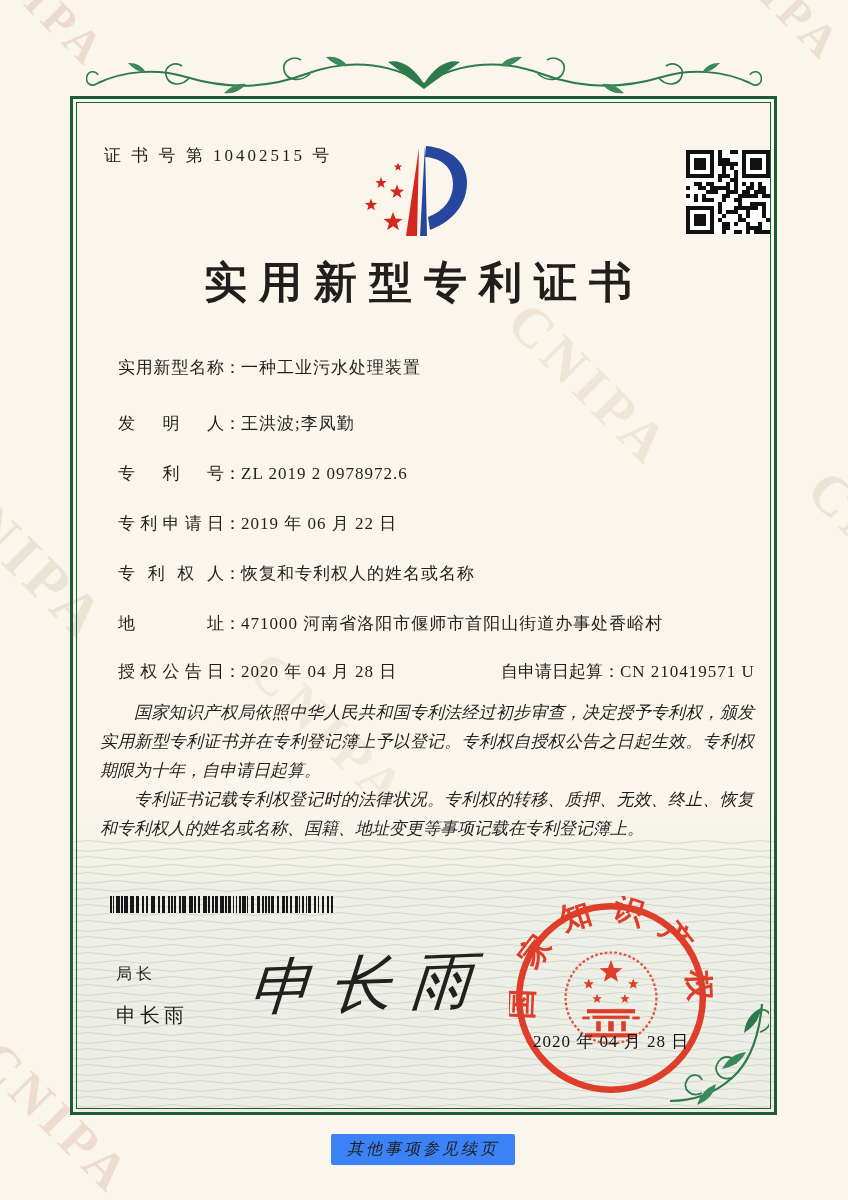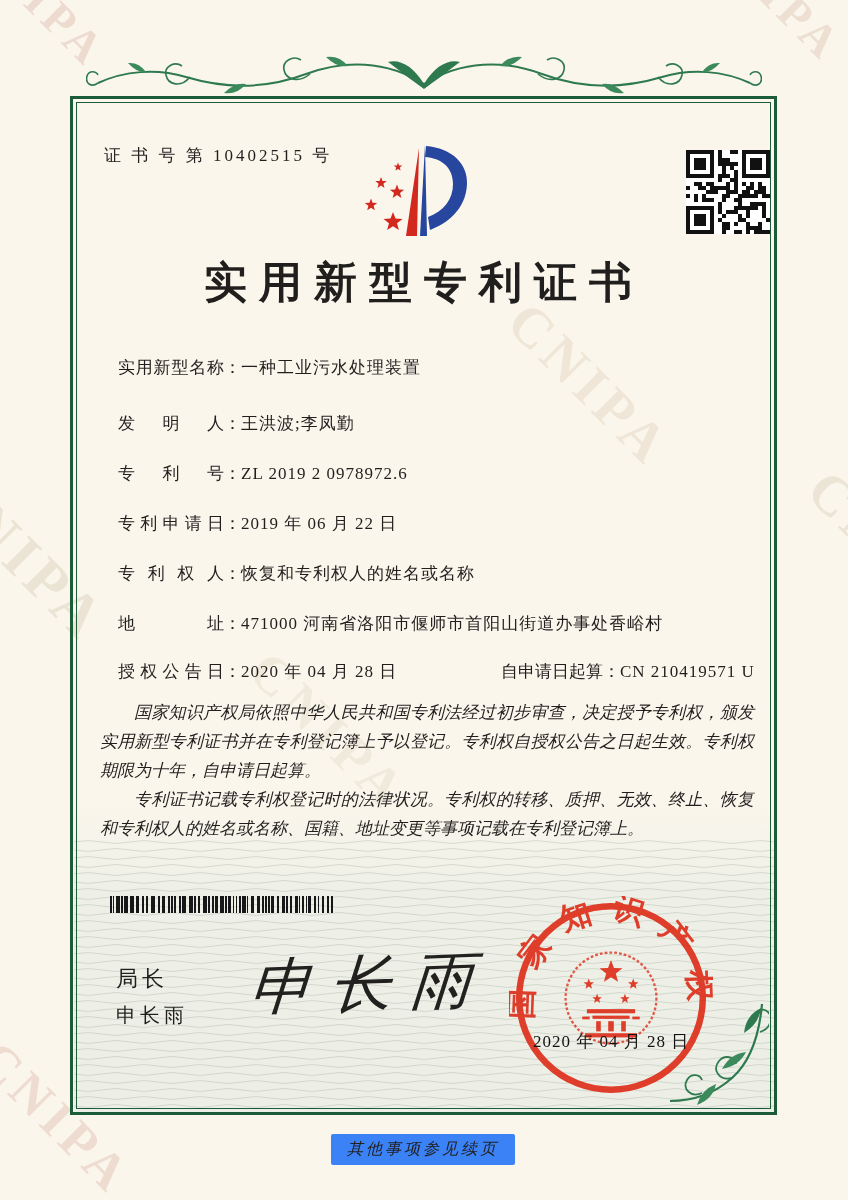--- a/index.html
+++ b/index.html
@@ -38,21 +38,21 @@
   .fvalue{letter-spacing:1px;}
   #row-grantno{position:absolute;left:383px;top:0;}
 
   #bodytext{left:100px;top:698px;width:654px;font-size:17px;line-height:29px;text-align:justify;
             font-style:italic;}
   #bodytext p{margin:0;text-indent:2em;}
 
   #barcode{left:110px;top:896px;width:226px;height:17px;display:flex;align-items:stretch;}
   #barcode span{display:block;height:100%;background:#17171a;}
 
-  #sig-title{left:116px;top:964px;font-size:22px;letter-spacing:4px;font-family:Liberation Serif, serif;text-align:center;}
+  #sig-title{left:116px;top:964px;font-size:16px;letter-spacing:4px;font-family:Liberation Serif, serif;text-align:center;}
   #sig-name{left:116px;top:1002px;font-size:20px;letter-spacing:4px;font-family:"Liberation Sans","DejaVu Sans",sans-serif;}
   #sig-script{left:250px;top:942px;font-size:62px;letter-spacing:18px;color:#23211f;
               transform:skewX(-6deg) rotate(-2deg);font-style:italic;}
 
   #seal{left:509px;top:896px;}
   #seal-date{left:505px;top:1030px;width:212px;text-align:center;font-size:17px;letter-spacing:1px;color:#121212;}
 
   #pageinfo{left:74px;top:1086px;width:700px;text-align:center;font-size:15px;letter-spacing:2px;}
   #note{left:331px;top:1134px;background:#3b82f6;padding:5px 16px;font-size:16px;font-style:italic;
         letter-spacing:3px;border-radius:2px;}

